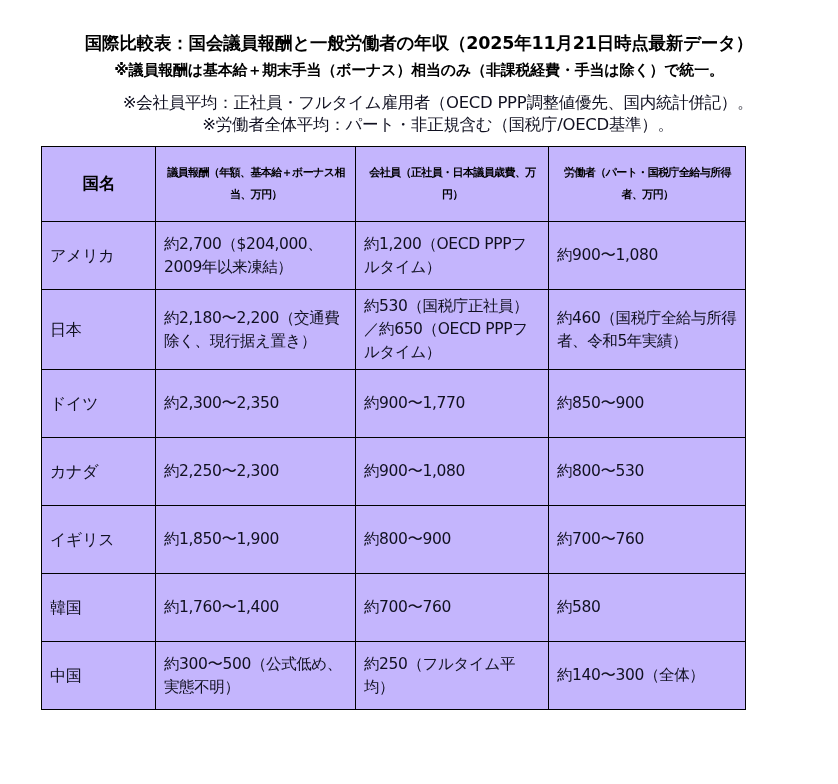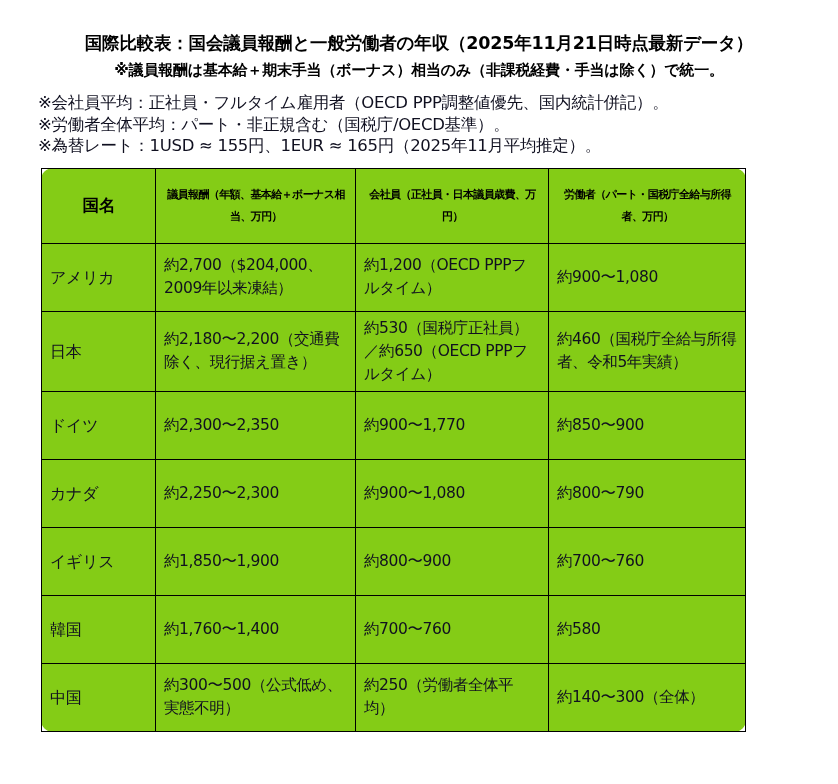--- a/index.html
+++ b/index.html
@@ -44,33 +44,33 @@
   .notes {
     margin-top: 8px;
     padding-left: 38px;
   }
   .note-line {
     font-size: 16.5px;
     line-height: 21.5px;
     color: #101020;
     white-space: nowrap;
     letter-spacing: -0.3px;
+    text-align: center;
   }
 
   
   .table-wrap {
     margin-top: 11px;
     padding-left: 41px;
   }
   table.cmp {
     border-collapse: collapse;
     table-layout: fixed;
     width: 704px;
-    background: #84cc16;
-    border-radius: 12px;
+    background: #c4b5fd;
   }
   table.cmp col.c-country { width: 114px; }
   table.cmp col.c-pay     { width: 200px; }
   table.cmp col.c-emp     { width: 193px; }
   table.cmp col.c-all     { width: 197px; }
 
   table.cmp th,
   table.cmp td {
     border: 1.5px solid #000000;
     vertical-align: middle;
@@ -110,21 +110,20 @@
 <div class="page">
 
   <div class="title-block">
     <div class="title-line title-line-1">国際比較表：国会議員報酬と一般労働者の年収（2025年11月21日時点最新データ）</div>
     <div class="title-line title-line-2">※議員報酬は基本給＋期末手当（ボーナス）相当のみ（非課税経費・手当は除く）で統一。</div>
   </div>
 
   <div class="notes">
     <div class="note-line">※会社員平均：正社員・フルタイム雇用者（OECD PPP調整値優先、国内統計併記）。</div>
     <div class="note-line">※労働者全体平均：パート・非正規含む（国税庁/OECD基準）。</div>
-    <div class="note-line">※為替レート：1USD ≈ 155円、1EUR ≈ 165円（2025年11月平均推定）。</div>
   </div>
 
   <div class="table-wrap">
     <table class="cmp">
       <colgroup>
         <col class="c-country">
         <col class="c-pay">
         <col class="c-emp">
         <col class="c-all">
       </colgroup>
@@ -152,37 +151,37 @@
         <tr>
           <td class="country-cell">ドイツ</td>
           <td>約2,300〜2,350</td>
           <td>約900〜1,770</td>
           <td>約850〜900</td>
         </tr>
         <tr>
           <td class="country-cell">カナダ</td>
           <td>約2,250〜2,300</td>
           <td>約900〜1,080</td>
-          <td>約800〜790</td>
+          <td>約800〜530</td>
         </tr>
         <tr>
           <td class="country-cell">イギリス</td>
           <td>約1,850〜1,900</td>
           <td>約800〜900</td>
           <td>約700〜760</td>
         </tr>
         <tr>
           <td class="country-cell">韓国</td>
           <td>約1,760〜1,400</td>
           <td>約700〜760</td>
           <td>約580</td>
         </tr>
         <tr>
           <td class="country-cell">中国</td>
           <td>約300〜500（公式低め、実態不明）</td>
-          <td>約250（労働者全体平均）</td>
+          <td>約250（フルタイム平均）</td>
           <td>約140〜300（全体）</td>
         </tr>
       </tbody>
     </table>
   </div>
 
 </div>
 
 </body></html>

